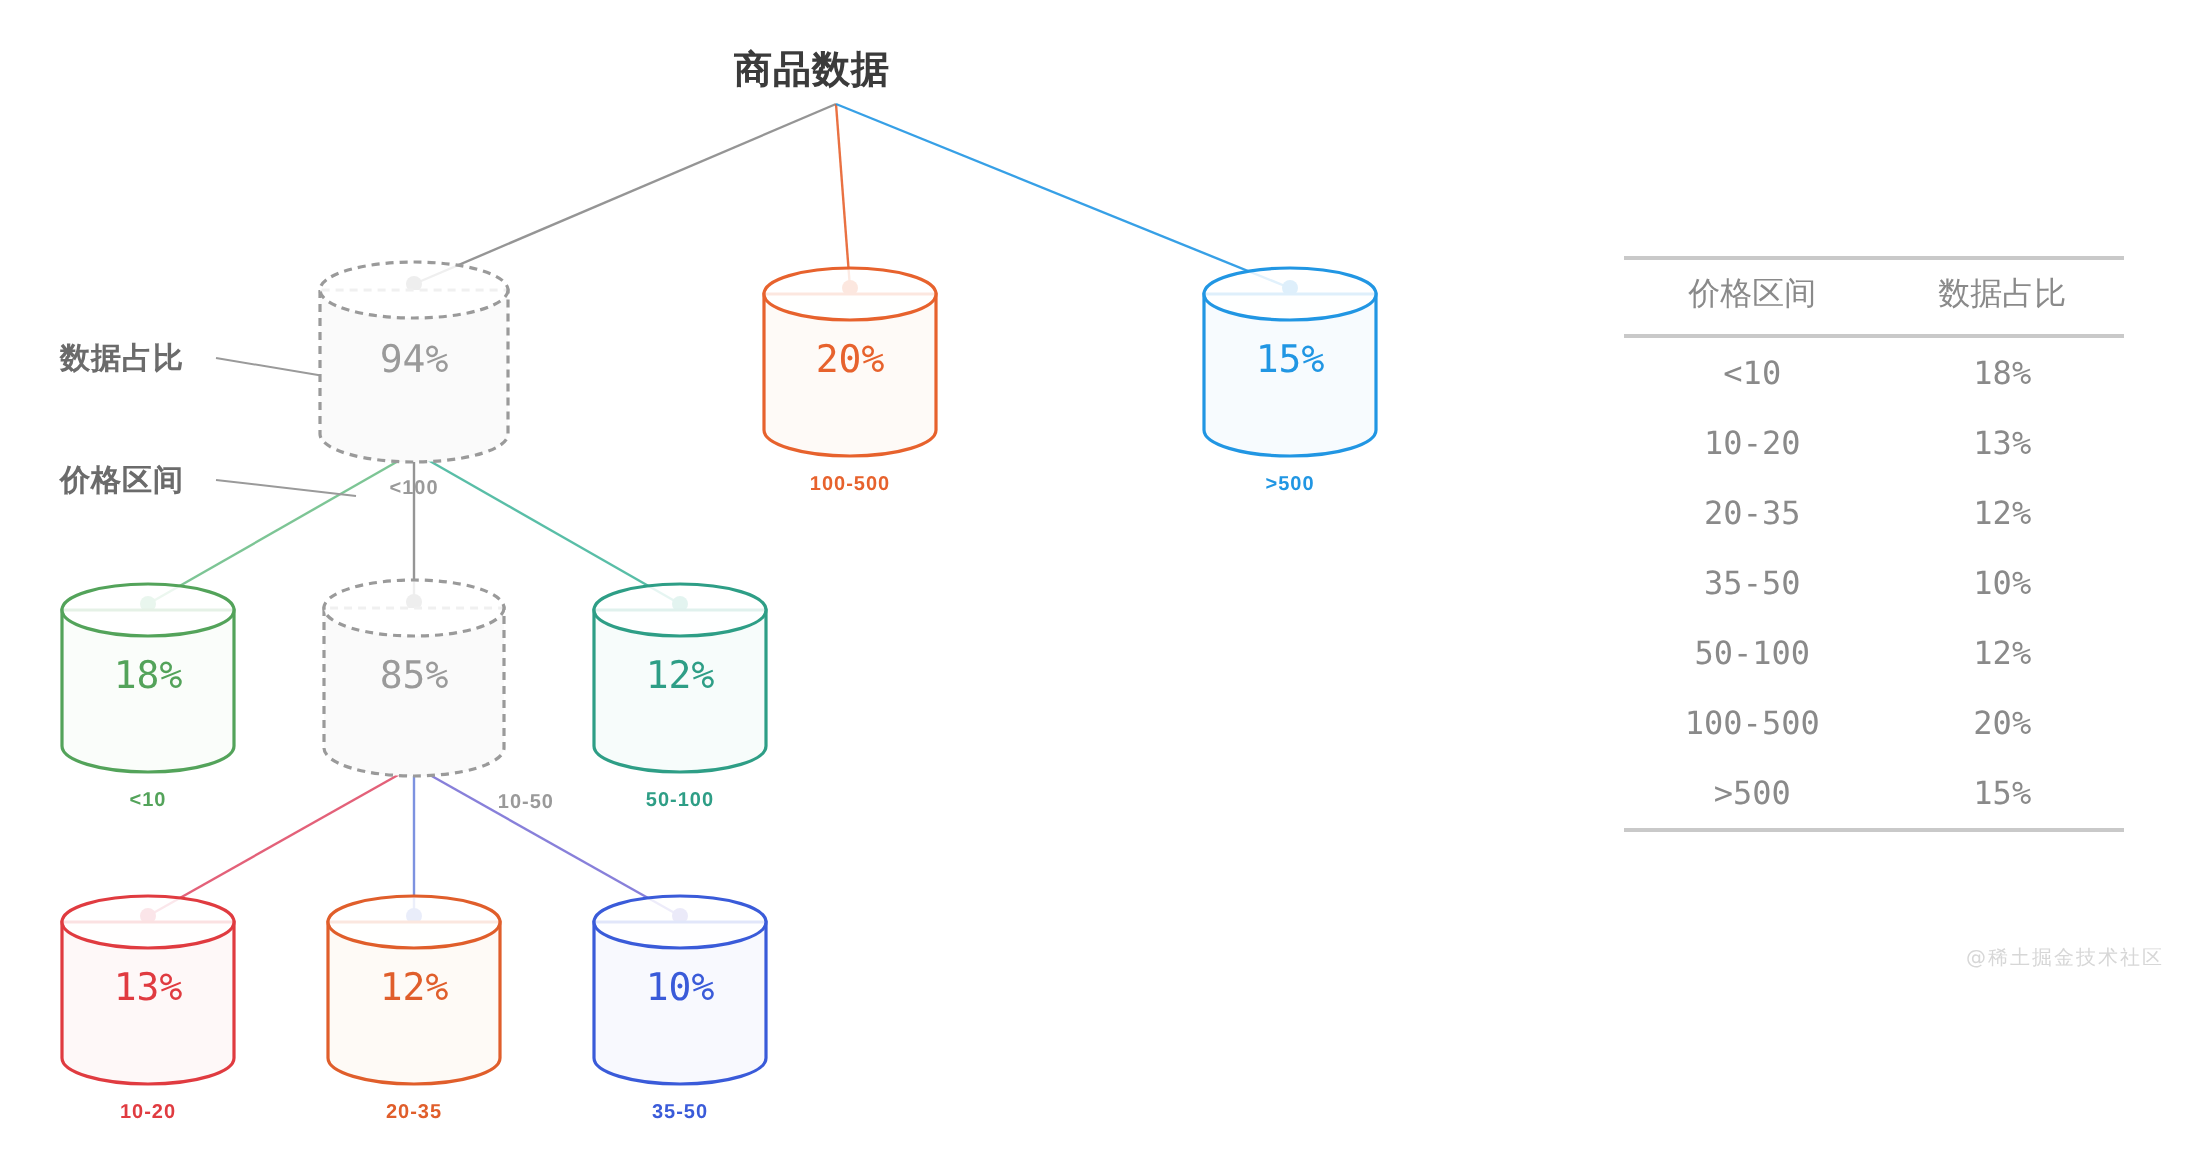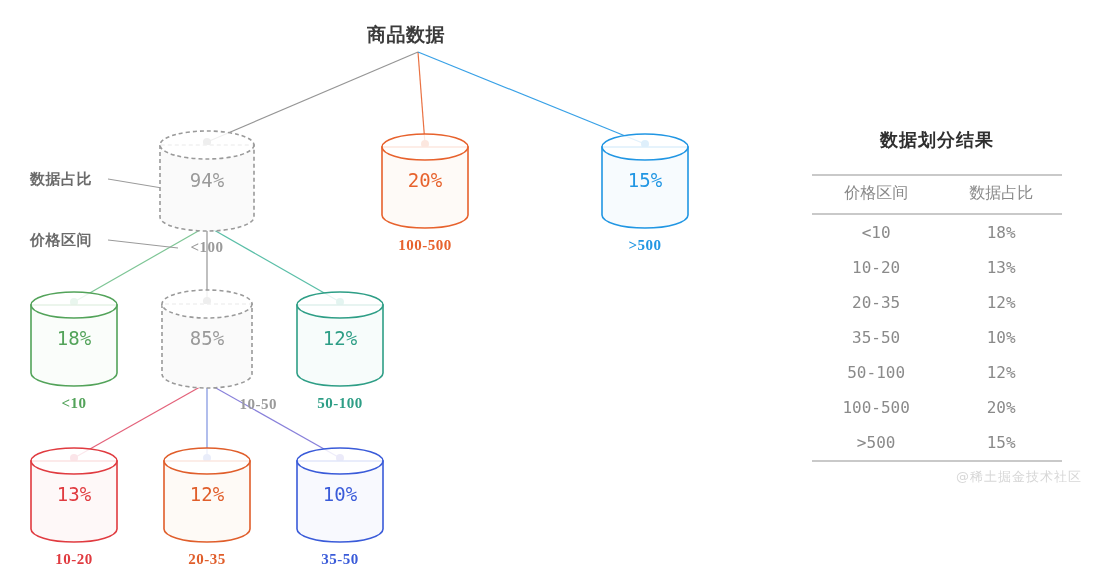--- a/index.html
+++ b/index.html
@@ -20,22 +20,22 @@
     letter-spacing:.5px;
   }
   .side-label{
     font-size:15px;font-weight:bold;color:#6b6b6b;letter-spacing:.5px;
   }
   .pct{
     font-size:19px;font-weight:normal;
     font-family:"DejaVu Sans Mono","Liberation Mono",monospace;
   }
   .range{
-    font-size:15px;font-weight:bold;
-    font-family:Liberation Serif, serif;
+    font-size:10px;font-weight:bold;
+    font-family:Liberation Sans, sans-serif;
     letter-spacing:.5px;
   }
 
   
   .table-wrap{
     position:absolute;left:812px;top:128px;width:250px;
   }
   .table-title{
     text-align:center;font-size:18px;font-weight:bold;color:#2f2f2f;
     letter-spacing:1px;margin-bottom:22px;
@@ -50,21 +50,21 @@
     padding:7px 0 9px 0;text-align:center;
     border-top:2px solid #c9c9c9;border-bottom:2px solid #c9c9c9;
   }
   table.result td{
     font-size:16px;color:#8a8a8a;padding:8px 0;text-align:center;
   }
   table.result tr.last td{border-bottom:2px solid #c9c9c9;}
 
   .watermark{
     position:absolute;right:14px;bottom:8px;
-    font-size:13px;color:#d7d7d7;letter-spacing:1px;
+    font-size:10px;color:#d7d7d7;letter-spacing:1px;
   }
 </style>
 </head>
 <body>
 
 <div id="stage">
 
   <svg class="layer" id="svg-layer">
       <g>
         <line x1="418" y1="52" x2="207" y2="142" stroke="#8a8a8a" stroke-width="1.2" stroke-opacity="0.9"></line>
@@ -150,21 +150,20 @@
       <div class="abs range" style="left: 270px; top: 395px; width: 140px; text-align: center; color: rgb(46, 158, 134);">50-100</div>
       <div class="abs pct" style="left: 14px; top: 483px; width: 120px; text-align: center; color: rgb(224, 59, 64);">13%</div>
       <div class="abs range" style="left: 4px; top: 551px; width: 140px; text-align: center; color: rgb(224, 59, 64);">10-20</div>
       <div class="abs pct" style="left: 147px; top: 483px; width: 120px; text-align: center; color: rgb(224, 94, 43);">12%</div>
       <div class="abs range" style="left: 137px; top: 551px; width: 140px; text-align: center; color: rgb(224, 94, 43);">20-35</div>
       <div class="abs pct" style="left: 280px; top: 483px; width: 120px; text-align: center; color: rgb(58, 91, 217);">10%</div>
       <div class="abs range" style="left: 270px; top: 551px; width: 140px; text-align: center; color: rgb(58, 91, 217);">35-50</div>
     </div>
 
   <div class="table-wrap">
-    <div class="table-title">数据划分结果</div>
     <table class="result">
       <thead>
         <tr>
           <th>价格区间</th>
           <th>数据占比</th>
         </tr>
       </thead>
       <tbody id="table-body">
           <tr>
             <td>&lt;10</td>

